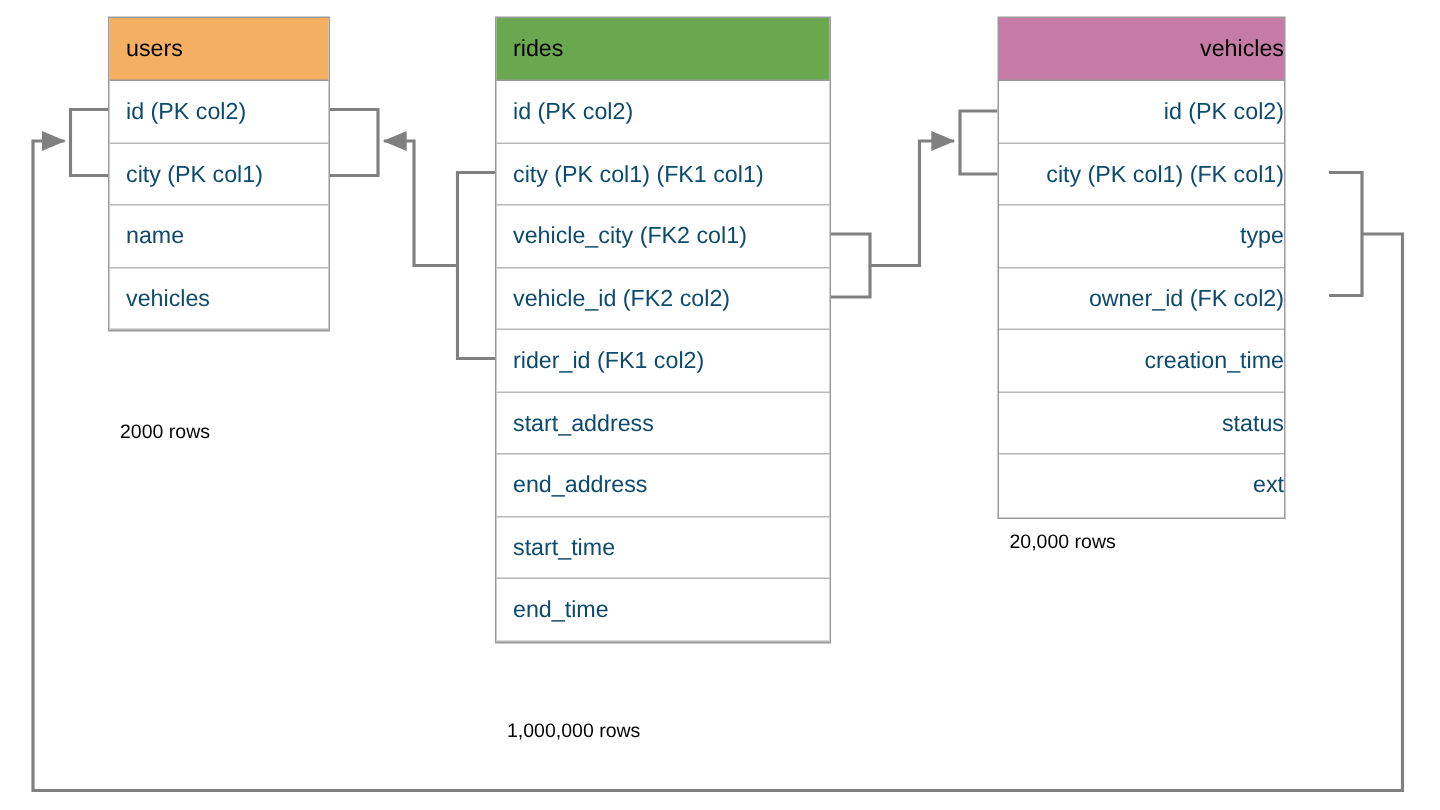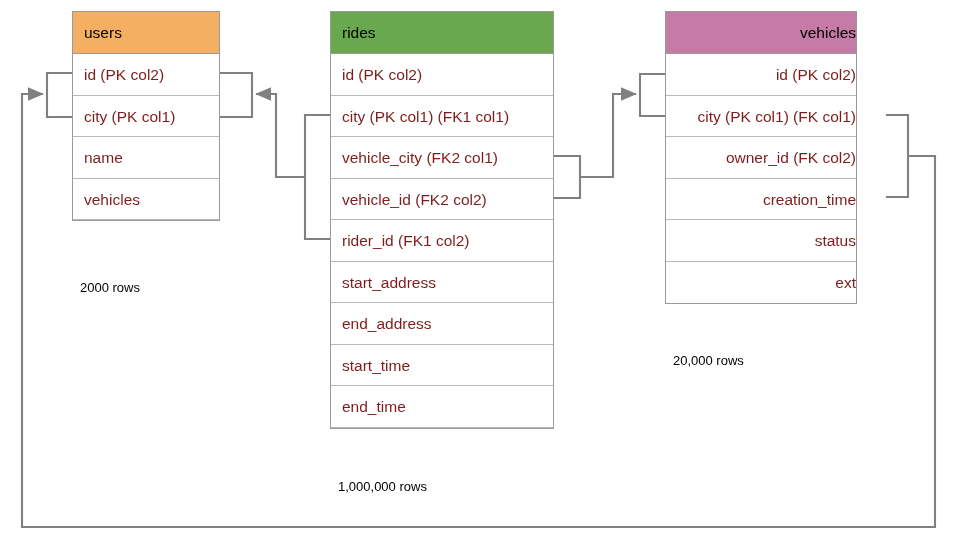--- a/index.html
+++ b/index.html
@@ -44,21 +44,21 @@
     border-bottom: 1px solid #9a9a9a;
     white-space: nowrap;
     overflow: hidden;
   }
   .tbl-row {
     box-sizing: border-box;
     height: 41.5px;
     line-height: 41.5px;
     padding: 0 0 0 11px;
     font-size: 15.5px;
-    color: #7f1d1d;
+    color: #0c4a6e;
     border-bottom: 1px solid #b8b8b8;
     white-space: nowrap;
     overflow: hidden;
   }
   .tbl-row.last {
     border-bottom: none;
   }
   .row-count {
     position: absolute;
     font-size: 13px;
@@ -140,20 +140,21 @@
     <div class="tbl-row">end_address</div>
     <div class="tbl-row">start_time</div>
     <div class="tbl-row">end_time</div>
   </div>
   <div class="row-count" style="left:338px; top:479px;">1,000,000 rows</div>
 
   <div class="table-box" style="left:665px; top:11px; width:192px;text-align:right;">
     <div class="tbl-header" style="background:#C67BA6;">vehicles</div>
     <div class="tbl-row">id (PK col2)</div>
     <div class="tbl-row">city (PK col1) (FK col1)</div>
+    <div class="tbl-row">type</div>
     <div class="tbl-row">owner_id (FK col2)</div>
     <div class="tbl-row">creation_time</div>
     <div class="tbl-row">status</div>
     <div class="tbl-row last">ext</div>
   </div>
   <div class="row-count" style="left:673px; top:353px;">20,000 rows</div>
 
 </div>
 
 </body></html>

